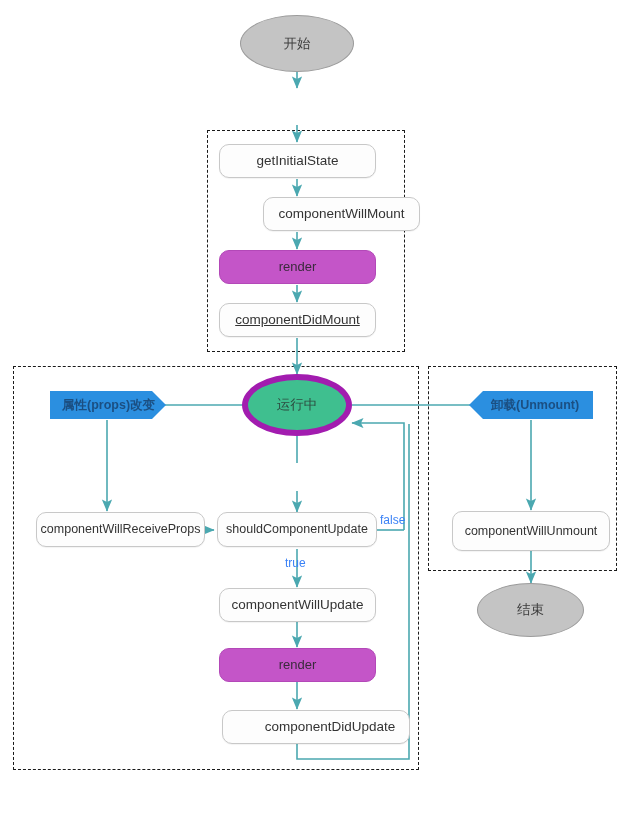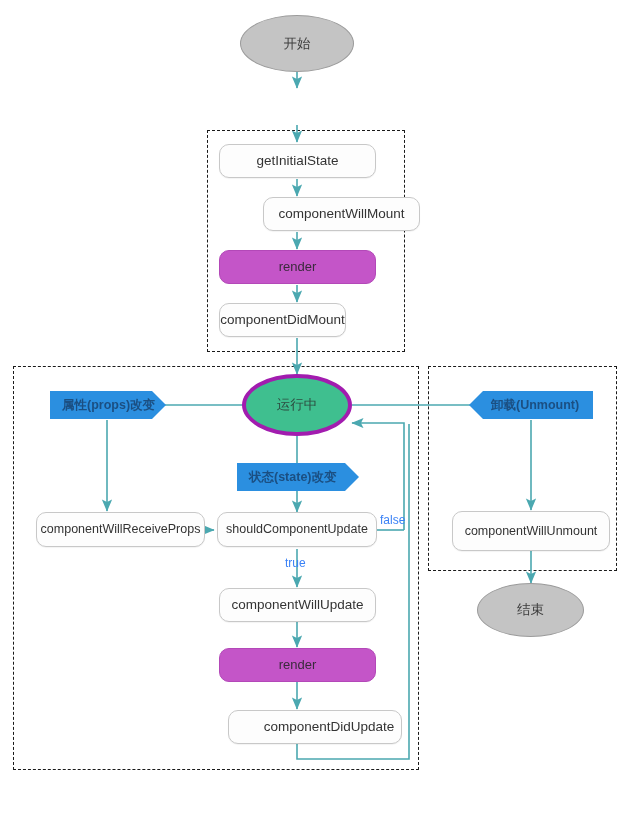--- a/index.html
+++ b/index.html
@@ -51,21 +51,21 @@
   }
   .ellipse-gray {
     background: #c4c4c4;
     border: 1px solid #9b9b9b;
     border-radius: 50%;
     color: #3d3d3d;
     font-size: 13.5px;
   }
   .ellipse-green {
     background: #3fbf8f;
-    border: 4px solid #a21caf;
+    border: 6px solid #a21caf;
     border-radius: 50%;
     color: #2d4d41;
     font-size: 13.5px;
   }
   .banner {
     color: #1b4f82;
     font-size: 12.5px;
     font-weight: 600;
     justify-content: flex-start;
     padding-left: 12px;
@@ -165,35 +165,32 @@
   </div>
 
   <div class="node rbox" style="left:219px; top:197px; width:157px; height:34px;margin-left:44px;">
     <span>componentWillMount</span>
   </div>
 
   <div class="node rbox-render" style="left:219px; top:250px; width:157px; height:34px;">
     <span>render</span>
   </div>
 
-  <div class="node rbox" style="left:219px; top:303px; width:127px; height:34px;">
+  <div class="node rbox" style="left:219px; top:303px; width:157px; height:34px;text-decoration:underline;">
     <span>componentDidMount</span>
   </div>
 
   <div class="node ellipse-green" style="left:242px; top:374px; width:110px; height:62px;">
     <span>运行中</span>
   </div>
 
   <div class="node banner banner-right" style="left:50px; top:391px; width:116px; height:28px;">
     <span>属性(props)改变</span>
   </div>
 
-  <div class="node banner banner-right" style="left:237px; top:463px; width:122px; height:28px;">
-    <span>状态(state)改变</span>
-  </div>
 
   <div class="node banner banner-left" style="left:469px; top:391px; width:124px; height:28px;">
     <span>卸载(Unmount)</span>
   </div>
 
   <div class="node rbox" style="left:36px; top:512px; width:169px; height:35px; font-size:12.5px;">
     <span>componentWillReceiveProps</span>
   </div>
 
   <div class="node rbox" style="left:217px; top:512px; width:160px; height:35px; font-size:12.5px;">
@@ -201,21 +198,21 @@
   </div>
 
   <div class="node rbox" style="left:219px; top:588px; width:157px; height:34px;">
     <span>componentWillUpdate</span>
   </div>
 
   <div class="node rbox-render" style="left:219px; top:648px; width:157px; height:34px;">
     <span>render</span>
   </div>
 
-  <div class="node rbox" style="left:228px; top:710px; width:174px; height:34px;padding-left:28px;">
+  <div class="node rbox" style="left:222px; top:710px; width:188px; height:34px;padding-left:28px;">
     <span>componentDidUpdate</span>
   </div>
 
   <div class="node rbox" style="left:452px; top:511px; width:158px; height:40px; font-size:12.5px;">
     <span>componentWillUnmount</span>
   </div>
 
   <div class="node ellipse-gray" style="left:477px; top:583px; width:107px; height:54px;">
     <span>结束</span>
   </div>

